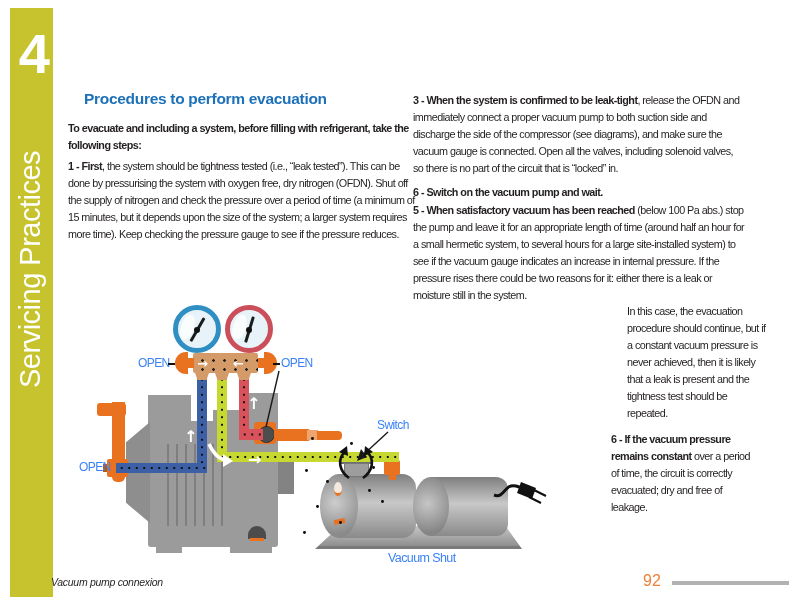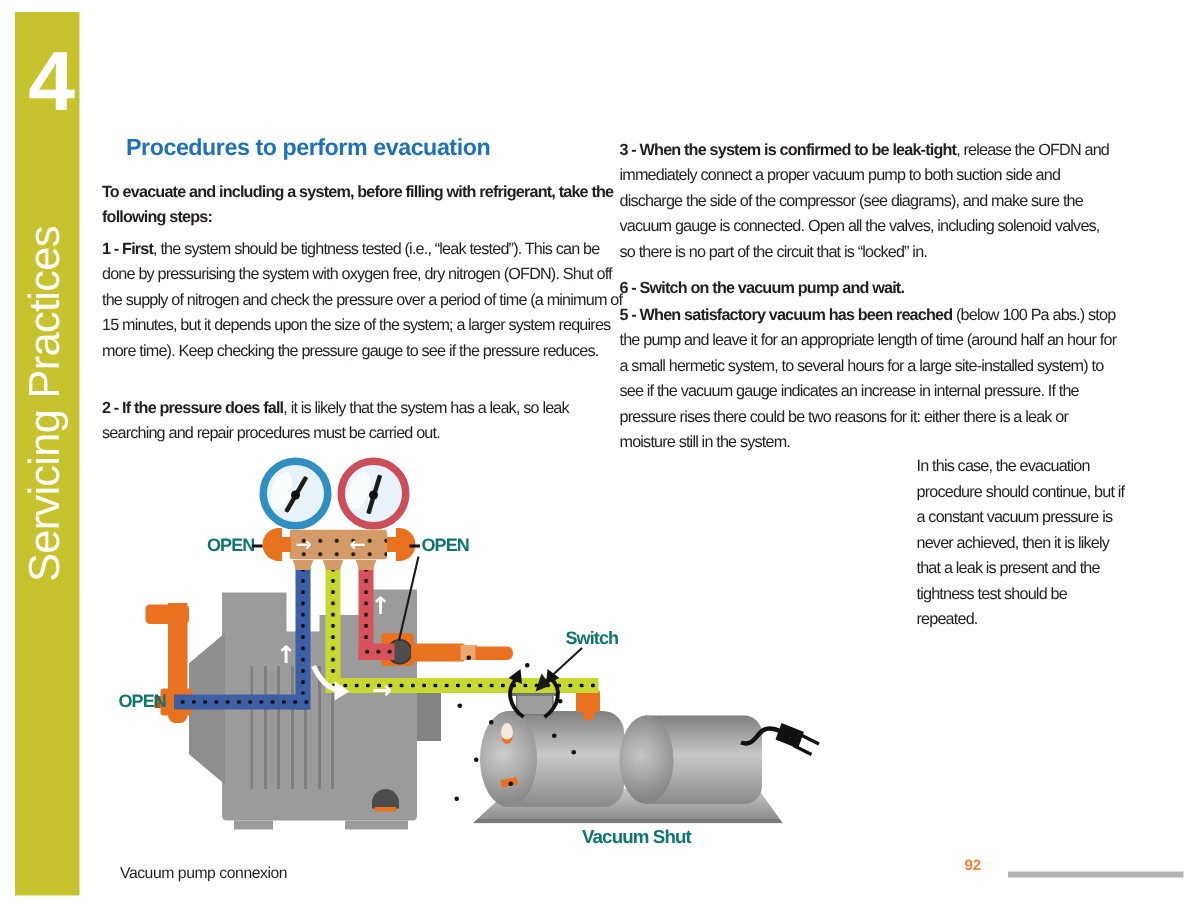--- a/index.html
+++ b/index.html
@@ -13,27 +13,27 @@
           font-size:29px;letter-spacing:-.5px;writing-mode:vertical-rl;transform:rotate(180deg);
           white-space:nowrap;}
   h1.head{position:absolute;left:84px;top:90px;margin:0;font-size:15.5px;font-weight:bold;
           color:var(--heading-blue,#1d71b8);letter-spacing:-.3px;}
   .body-par{position:absolute;font-size:10.8px;line-height:17px;letter-spacing:-.55px;margin:0;}
   .w-left{left:68px;width:348px;}
   .w-right{left:413px;width:332px;}
   .w-narrow{left:611px;width:142px;}
   .bold{font-weight:bold;}
   
-  .caption{position:absolute;left:80px;top:576px;font-size:10.5px;letter-spacing:-.3px;text-align:center;}
-  .pagenum{position:absolute;left:643px;top:572px;font-size:10px;font-weight:bold;
+  .caption{position:absolute;left:51px;top:576px;font-size:10.5px;font-style:italic;letter-spacing:-.3px;text-align:center;}
+  .pagenum{position:absolute;left:643px;top:572px;font-size:16px;font-weight:normal;
            color:var(--accent-orange,#f08038);}
   .footrule{position:absolute;left:672px;top:581px;width:117px;height:3.5px;background:#b2b2b2;}
   
   .d{position:absolute;}
-  .dlabel{position:absolute;font-size:12px;font-weight:bold;letter-spacing:-.6px;color:#0f766e;}
+  .dlabel{position:absolute;font-size:12px;font-weight:normal;letter-spacing:-.6px;color:#3b82f6;}
   .dash{position:absolute;height:2.4px;width:7px;background:#111;}
   
   .comp{background:#9b9b9b;}
   .comp-body{left:148px;top:421px;width:130px;height:126px;border-radius:3px;}
   .comp-a{left:148px;top:395px;width:43px;height:30px;}
   .comp-b{left:213px;top:410px;width:33px;height:18px;}
   .comp-c{left:245px;top:393px;width:33px;height:35px;}
   .comp-cap{left:126px;top:422px;width:24px;height:101px;background:#8e8e8e;
             clip-path:polygon(100% 0,100% 100%,0 80%,0 20%);}
   .comp-fins{left:167px;top:444px;width:58px;height:82px;
@@ -120,30 +120,30 @@
     <div class="chapnum">4</div>
     <div class="vtitle">Servicing Practices</div>
   </aside>
 
   <h1 class="head">Procedures to perform evacuation</h1>
 
   <p class="body-par w-left bold" style="top:120px;">To evacuate and including a system, before filling with refrigerant, take the following steps:</p>
 
   <p class="body-par w-left" style="top:158px;"><b class="bold">1 - First</b><span>, the system should be tightness tested (i.e., “leak tested”). This can be done by pressurising the system with oxygen free, dry nitrogen (OFDN). Shut off the supply of nitrogen and check the pressure over a period of time (a minimum of 15 minutes, but it depends upon the size of the system; a larger system requires more time). Keep checking the pressure gauge to see if the pressure reduces.</span></p>
 
-  <p class="body-par w-left" style="top:264px;"><b class="bold">2 - If the pressure does fall</b><span>, it is likely that the system has a leak, so leak searching and repair procedures must be carried out.</span></p>
 
   <p class="body-par w-right" style="top:92px;"><b class="bold">3 - When the system is confirmed to be leak-tight</b><span>, release the OFDN and immediately connect a proper vacuum pump to both suction side and discharge the side of the compressor (see diagrams), and make sure the vacuum gauge is connected. Open all the valves, including solenoid valves, so there is no part of the circuit that is “locked” in.</span></p>
 
   <p class="body-par w-right bold" style="top:184px;">6 - Switch on the vacuum pump and wait.</p>
 
   <p class="body-par w-right" style="top:202px;"><b class="bold">5 - When satisfactory vacuum has been reached</b><span> (below 100 Pa abs.) stop the pump and leave it for an appropriate length of time (around half an hour for a small hermetic system, to several hours for a large site-installed system) to see if the vacuum gauge indicates an increase in internal pressure. If the pressure rises there could be two reasons for it: either there is a leak or moisture still in the system.</span></p>
 
-  <p class="body-par w-narrow" style="top:303px;">In this case, the evacuation procedure should continue, but if a constant vacuum pressure is never achieved, then it is likely that a leak is present and the tightness test should be repeated.</p>
-
+  <p class="body-par w-narrow" style="top:303px;margin-left:16px;">In this case, the evacuation procedure should continue, but if a constant vacuum pressure is never achieved, then it is likely that a leak is present and the tightness test should be repeated.</p>
+
+  <p class="body-par w-narrow" style="top:431px;"><b class="bold">6 - If the vacuum pressure remains constant</b><span> over a period of time, the circuit is correctly evacuated; dry and free of leakage.</span></p>
 
   <div>
 
     <div class="d comp comp-a"></div>
     <div class="d comp comp-b"></div>
     <div class="d comp comp-c"></div>
     <div class="d comp comp-body"></div>
     <div class="d comp-cap"></div>
     <div class="d comp-fins"></div>
     <div class="d comp-flange"></div>

